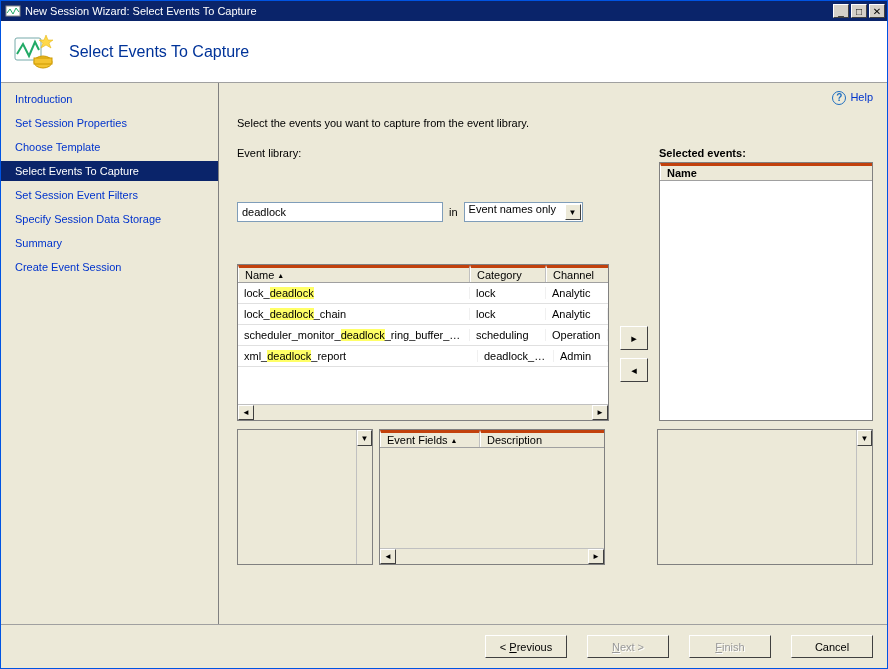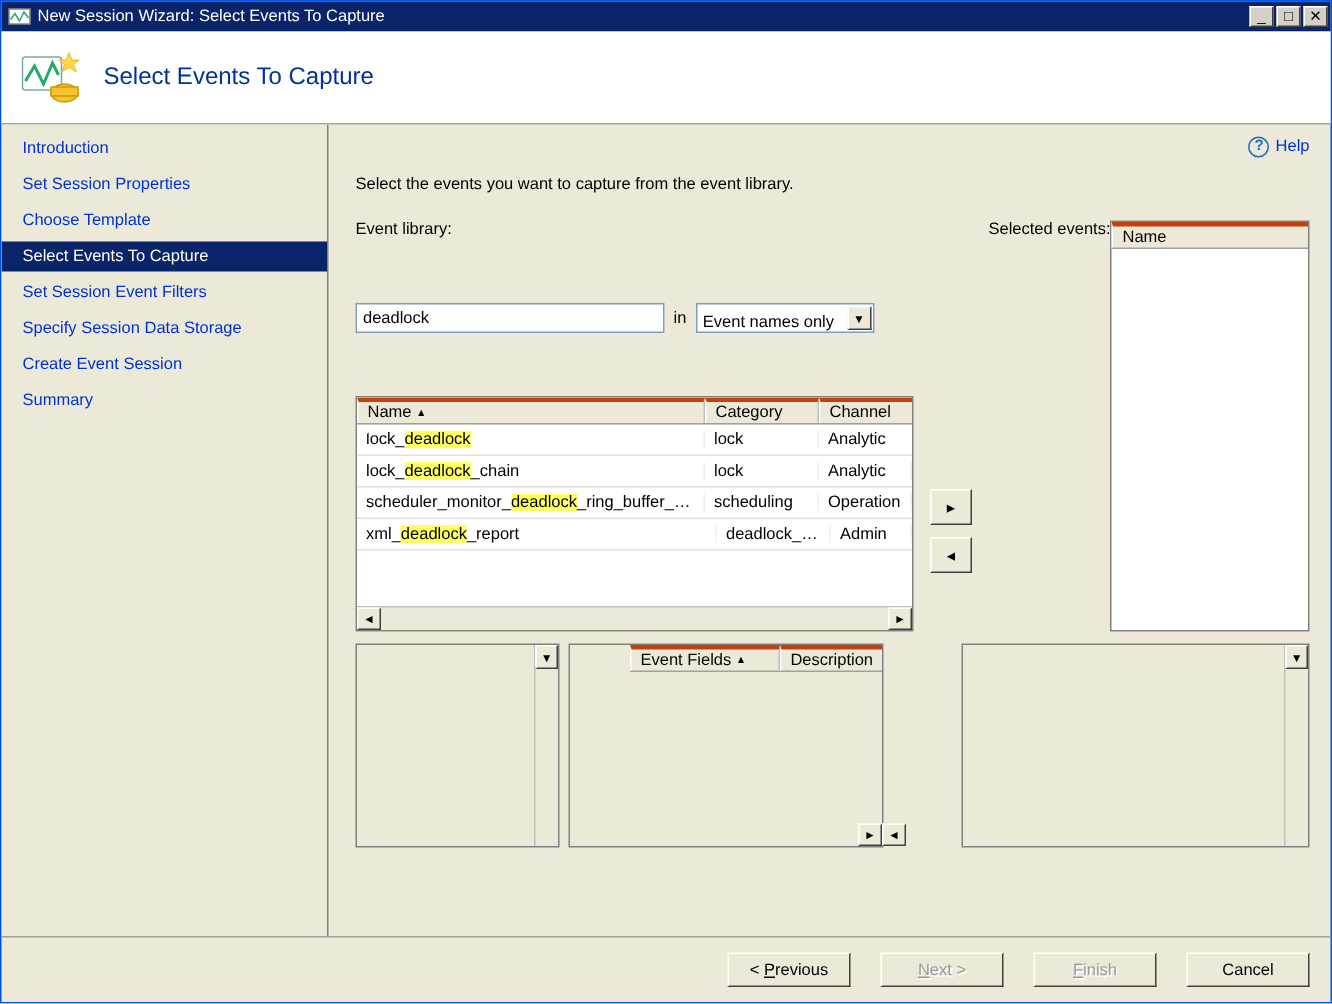--- a/index.html
+++ b/index.html
@@ -120,40 +120,40 @@
     vertical-align: middle;
   }
   .instruction { margin-bottom: 18px; }
   .panels-row {
     display: flex;
     gap: 0;
     height: 274px;
   }
   .lib-col { width: 372px; display: flex; flex-direction: column; gap: 40px; }
   .move-col { width: 50px; display: flex; flex-direction: column; align-items: center; justify-content: center; gap: 8px; padding-top: 140px;}
-  .sel-col { flex: 1; display: flex; flex-direction: row; }
+  .sel-col { flex: 1; display: flex; flex-direction: column; font-weight: bold; }
   .label { margin-bottom: 3px; }
   .filter-row {
     display: flex; align-items: center; gap: 4px;
     margin-bottom: 2px;
   }
   .filter-input {
     width: 206px;
     height: 20px;
     border: 1px solid #7f9db9;
     background: #fff;
     padding: 1px 4px;
     font: inherit;
   }
   .in-label { padding: 0 2px; }
   .dropdown {
     width: 119px; height: 20px;
     border: 1px solid #7f9db9;
     background: #fff;
-    display: flex; align-items: flex-end;
+    display: flex; align-items: flex-start;
     padding-left: 4px;
     position: relative;
     cursor: pointer;
   }
   .dropdown-btn {
     position: absolute; right: 1px; top: 1px;
     width: 16px; height: 16px;
     background: #ece9d8;
     border: 1px solid #fff;
     border-right-color:#404040; border-bottom-color:#404040;
@@ -234,24 +234,24 @@
     height: 136px;
     gap: 6px;
   }
   .bottom-left-box {
     width: 136px;
     border: 1px solid #808080;
     background: #ece9d8;
     display:flex;
   }
   .bottom-mid-box {
-    width: 210px;
+    width: 226px;
     border: 1px solid #808080;
     background: #ece9d8;
-    display:flex;flex-direction:column;align-items:flex-end;
+    display:flex;flex-direction:column;
   }
   .bottom-right-box {
     flex: 1;
     border: 1px solid #808080;
     background: #ece9d8;
     display:flex;
     margin-left: 46px;
   }
   .bm-head {
     display:flex;
@@ -322,22 +322,22 @@
 
   <div class="body-area">
 
     <div class="sidebar">
       <a class="side-link">Introduction</a>
       <a class="side-link">Set Session Properties</a>
       <a class="side-link">Choose Template</a>
       <a class="side-link selected">Select Events To Capture</a>
       <a class="side-link">Set Session Event Filters</a>
       <a class="side-link">Specify Session Data Storage</a>
+      <a class="side-link">Summary</a>
       <a class="side-link">Create Event Session</a>
-      <a class="side-link">Summary</a>
     </div>
 
     <div class="main">
 
       <div class="help-row">
         <span class="help-icon">?</span><span class="help-link">Help</span>
       </div>
 
       <div class="instruction">Select the events you want to capture from the event library.</div>
 

